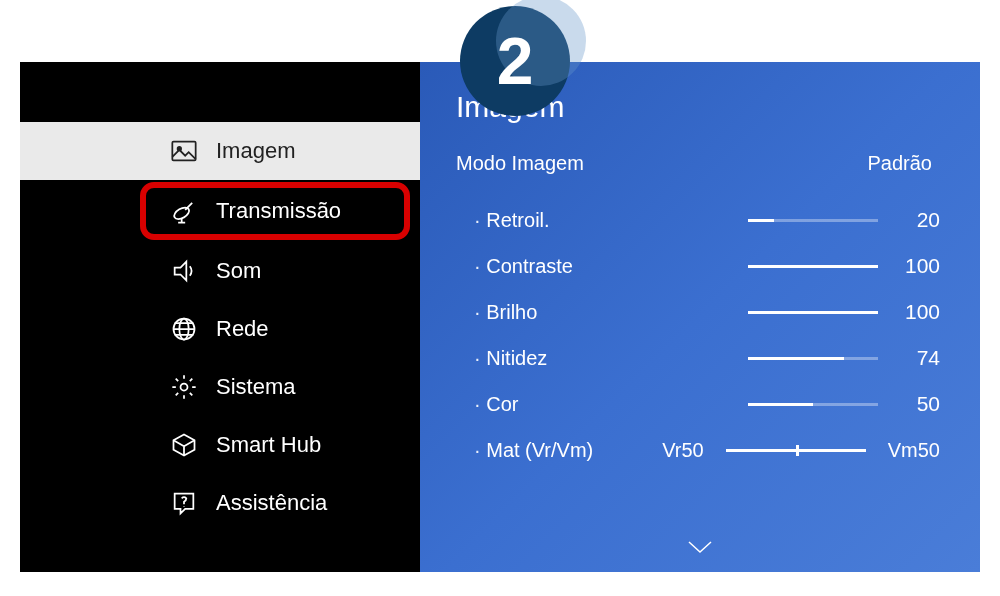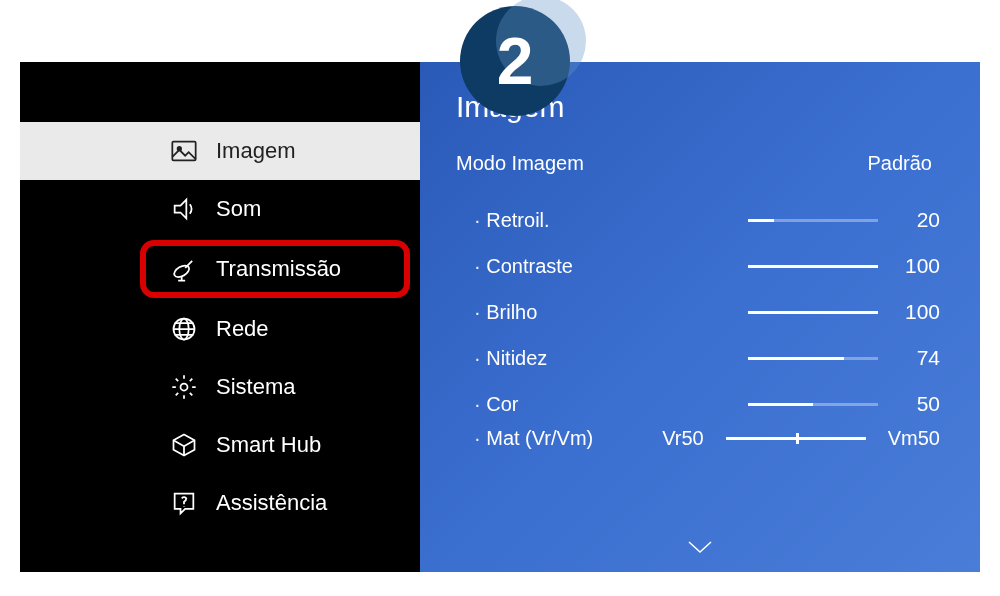--- a/index.html
+++ b/index.html
@@ -120,21 +120,21 @@
       background: #fff;
       left: 50%;
     }
     .value {
       min-width: 52px;
       text-align: right;
       font-size: 21px;
     }
     .tint-row {
       display: flex;
-      align-items: flex-start;
+      align-items: center;
       justify-content: space-between;
       height: 46px;
       font-size: 20px;
       font-weight: 300;
       padding-left: 18px;
     }
     .tint-right {
       display: flex;
       align-items: center;
       gap: 22px;
@@ -189,39 +189,39 @@
       <span class="icon">
         <svg viewBox="0 0 24 24" fill="none" stroke="#222" stroke-width="1.5">
             <rect x="2" y="4" width="20" height="16" rx="1"></rect>
             <circle cx="8" cy="10" r="1.5" fill="#222"></circle>
             <path d="M2 17 L8 11 L13 16 L16 13 L22 19" stroke="#222"></path>
           </svg>
       </span>
       <span>Imagem</span>
     </div>
 
-    <div class="sidebar-item">
-      <span class="icon">
-        <svg viewBox="0 0 24 24" fill="none" stroke="#fff" stroke-width="1.5">
-            <path d="M4 9 L4 15 L9 15 L14 20 L14 4 L9 9 Z"></path>
-            <path d="M17 8 Q20 12 17 16"></path>
-          </svg>
-      </span>
-      <span>Som</span>
-    </div>
-
     <div class="sidebar-item highlighted">
       <span class="icon">
         <svg viewBox="0 0 24 24" fill="none" stroke="#fff" stroke-width="1.5">
             <ellipse cx="10" cy="14" rx="7" ry="4" transform="rotate(-30 10 14)"></ellipse>
             <path d="M13 11 L19 5"></path>
             <path d="M10 18 L10 22 M7 22 L13 22"></path>
           </svg>
       </span>
       <span>Transmissão</span>
+    </div>
+
+    <div class="sidebar-item">
+      <span class="icon">
+        <svg viewBox="0 0 24 24" fill="none" stroke="#fff" stroke-width="1.5">
+            <path d="M4 9 L4 15 L9 15 L14 20 L14 4 L9 9 Z"></path>
+            <path d="M17 8 Q20 12 17 16"></path>
+          </svg>
+      </span>
+      <span>Som</span>
     </div>
 
     <div class="sidebar-item">
       <span class="icon">
         <svg viewBox="0 0 24 24" fill="none" stroke="#fff" stroke-width="1.5">
             <circle cx="12" cy="12" r="9"></circle>
             <ellipse cx="12" cy="12" rx="4" ry="9"></ellipse>
             <path d="M3 12 L21 12 M4 7 L20 7 M4 17 L20 17"></path>
           </svg>
       </span>

